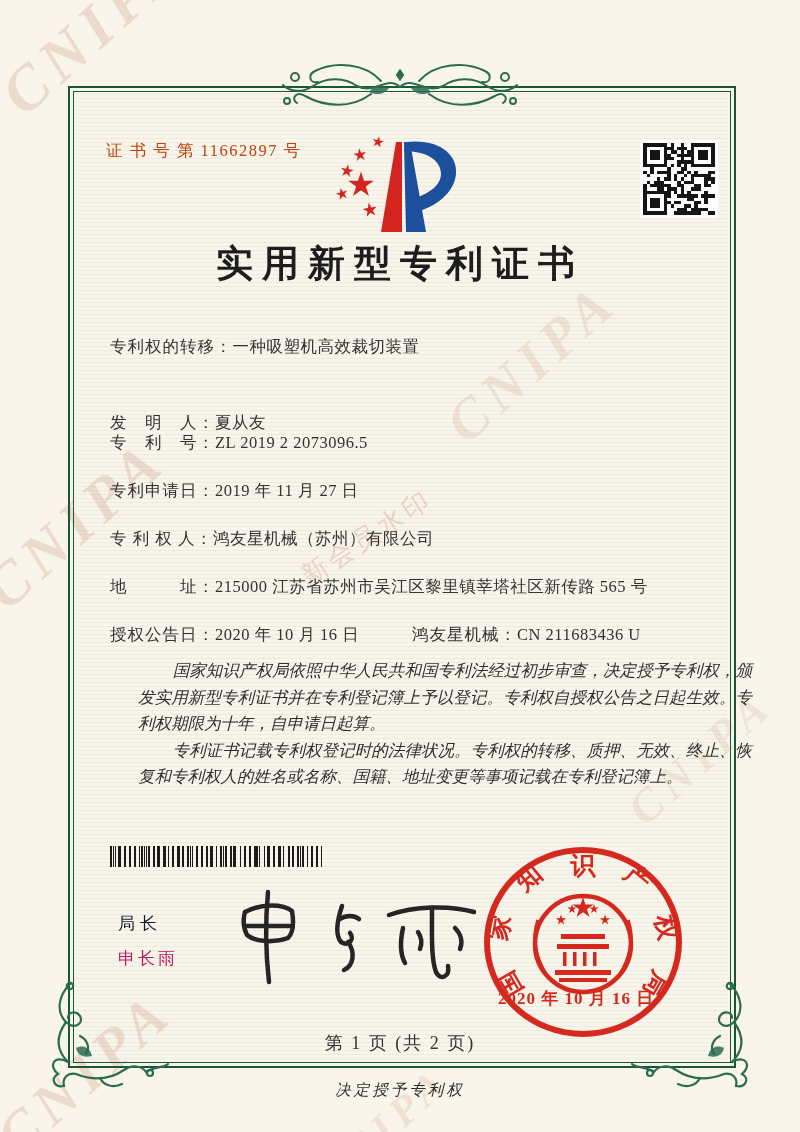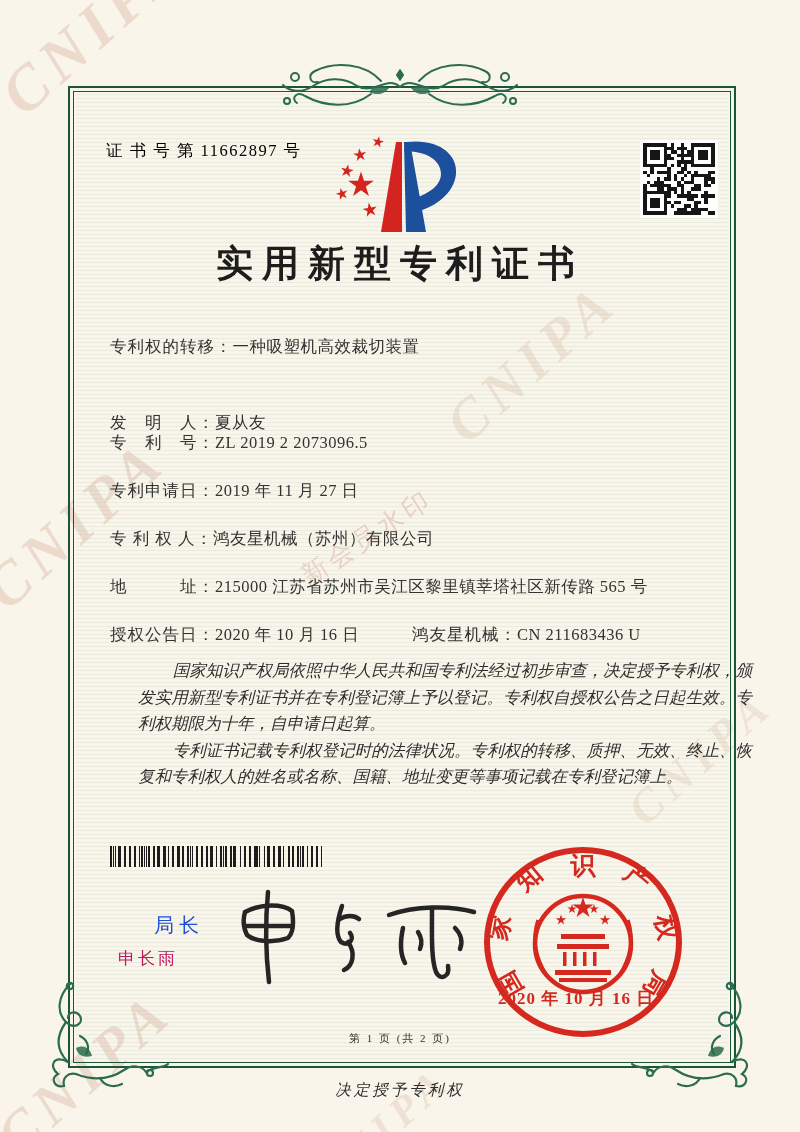--- a/index.html
+++ b/index.html
@@ -31,21 +31,21 @@
     font-weight:bold; color:rgba(205,158,138,0.30);
     transform:rotate(-42deg); letter-spacing:8px; white-space:nowrap;
     pointer-events:none; font-style:italic;
   }
   .wm-member{
     position:absolute; color:rgba(213,125,112,0.30); font-size:26px;
     transform:rotate(-33deg); letter-spacing:4px; white-space:nowrap;
     pointer-events:none;
   }
   
-  .cert-no{ left:106px; top:140px; font-size:16.5px; letter-spacing:1.5px; color:#000000;}
+  .cert-no{ left:106px; top:140px; font-size:16.5px; letter-spacing:1.5px; color:#c2410c;}
   .title{
     left:0; right:0; top:239px; text-align:center;
     font-size:37px; font-weight:bold; letter-spacing:9px; color:#1d1d1d;font-family:Liberation Mono, monospace;
   }
   .qr-box{ left:640px; top:140px; width:78px; height:78px; background:#fefefe; padding:0;}
   
   .frow{ position:absolute; left:110px; width:620px; font-size:16.5px; color:#333; white-space:nowrap;}
   .flabel{ letter-spacing:1px; }
   .fvalue{ letter-spacing:0.5px; }
   .grant-col2{ position:absolute; left:302px; top:0; }
@@ -55,24 +55,24 @@
   .paras p{ margin:0; text-indent:2.1em; }
   
   .barcode{
     left:110px; top:846px; width:212px; height:21px;
     background:
      repeating-linear-gradient(90deg,#1c1c1c 0 1.6px,transparent 1.6px 4.8px),
      repeating-linear-gradient(90deg,transparent 0 3px,#1c1c1c 3px 4.4px,transparent 4.4px 11px),
      repeating-linear-gradient(90deg,transparent 0 8px,#1c1c1c 8px 10.3px,transparent 10.3px 23px);
   }
   
-  .signer-title{ left:118px; top:912px; font-size:20px; letter-spacing:5px; color:#1d4ed8;margin-left:36px;}
+  .signer-title{ left:118px; top:912px; font-size:17px; letter-spacing:5px; color:#0f172a;}
   .signer-name{ left:118px; top:947px; font-size:17px; letter-spacing:3px; color:#be185d;}
   
-  .page-info{ left:0; right:0; top:1031px; text-align:center; font-size:11px; letter-spacing:2px; color:#333;}
+  .page-info{ left:0; right:0; top:1031px; text-align:center; font-size:18px; letter-spacing:2px; color:#333;}
   .note{ left:0; right:0; top:1080px; text-align:center; font-size:15.5px; letter-spacing:3px;
          font-style:italic; color:#2e2e2e;}
 </style>
 </head>
 <body>
 
 <div class="sheet">
 
   <div class="wm" style="left:-18px; top:-8px; font-size:62px;">CNIPA</div>
   <div class="wm" style="left:428px; top:330px; font-size:56px; color:rgba(205,158,138,0.22);">CNIPA</div>

